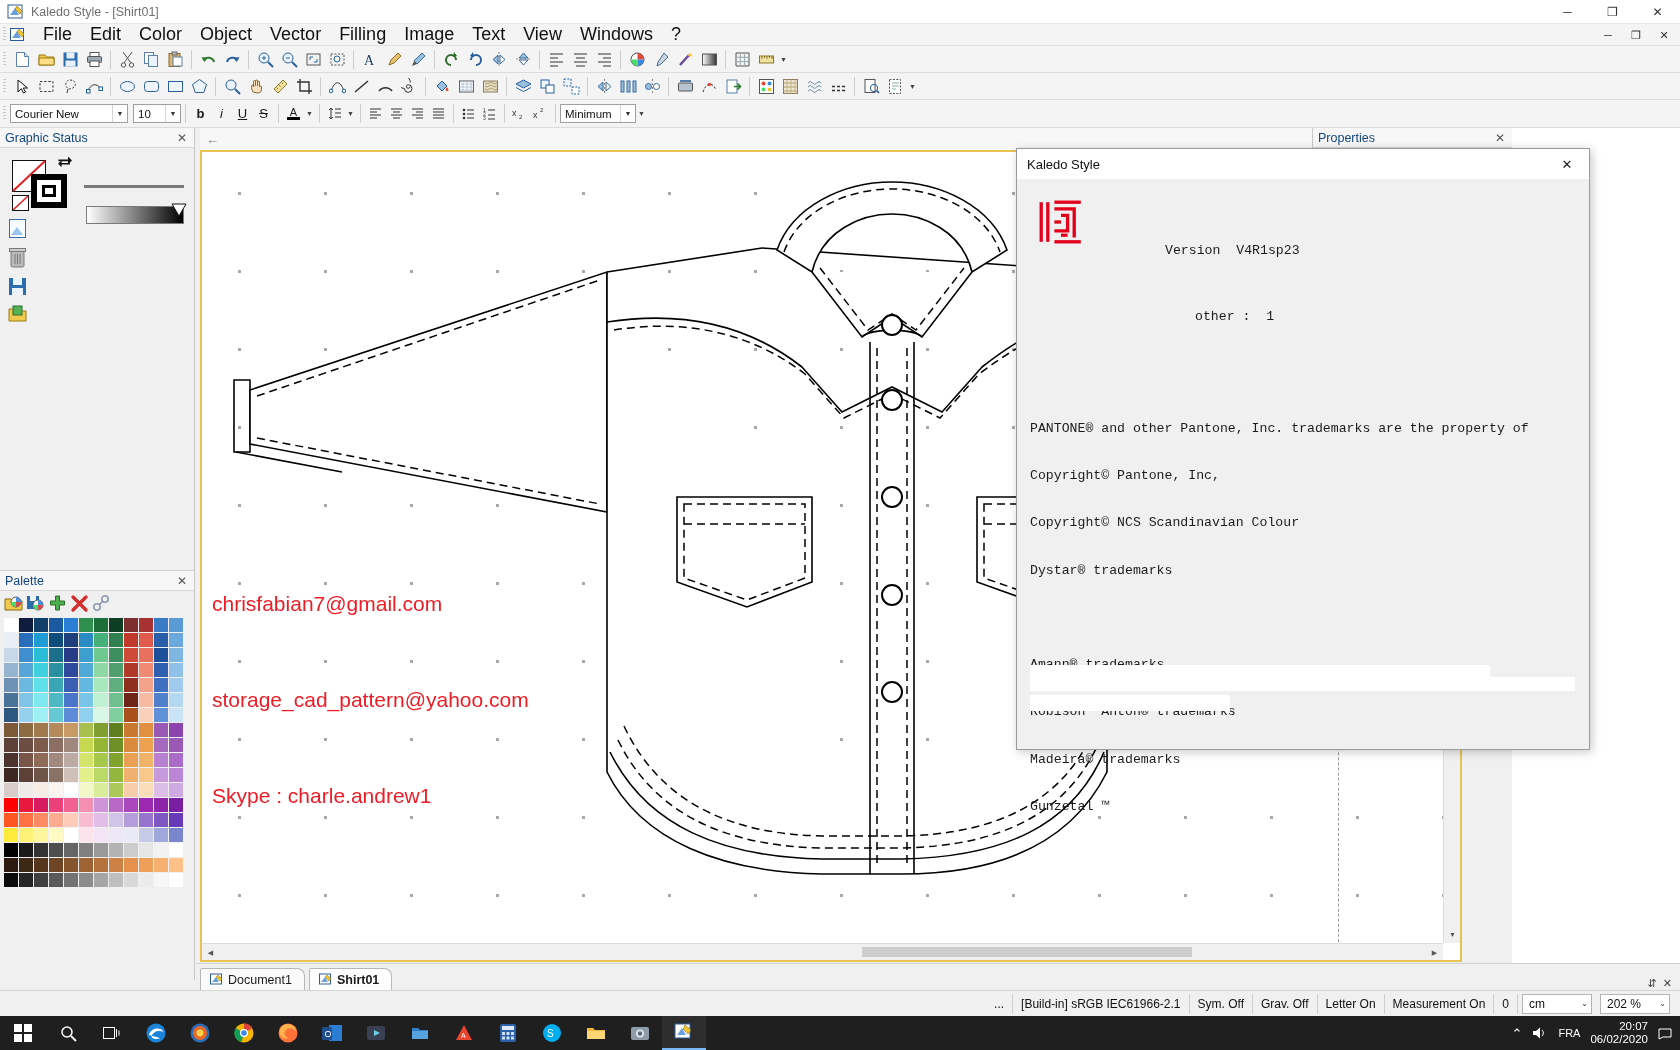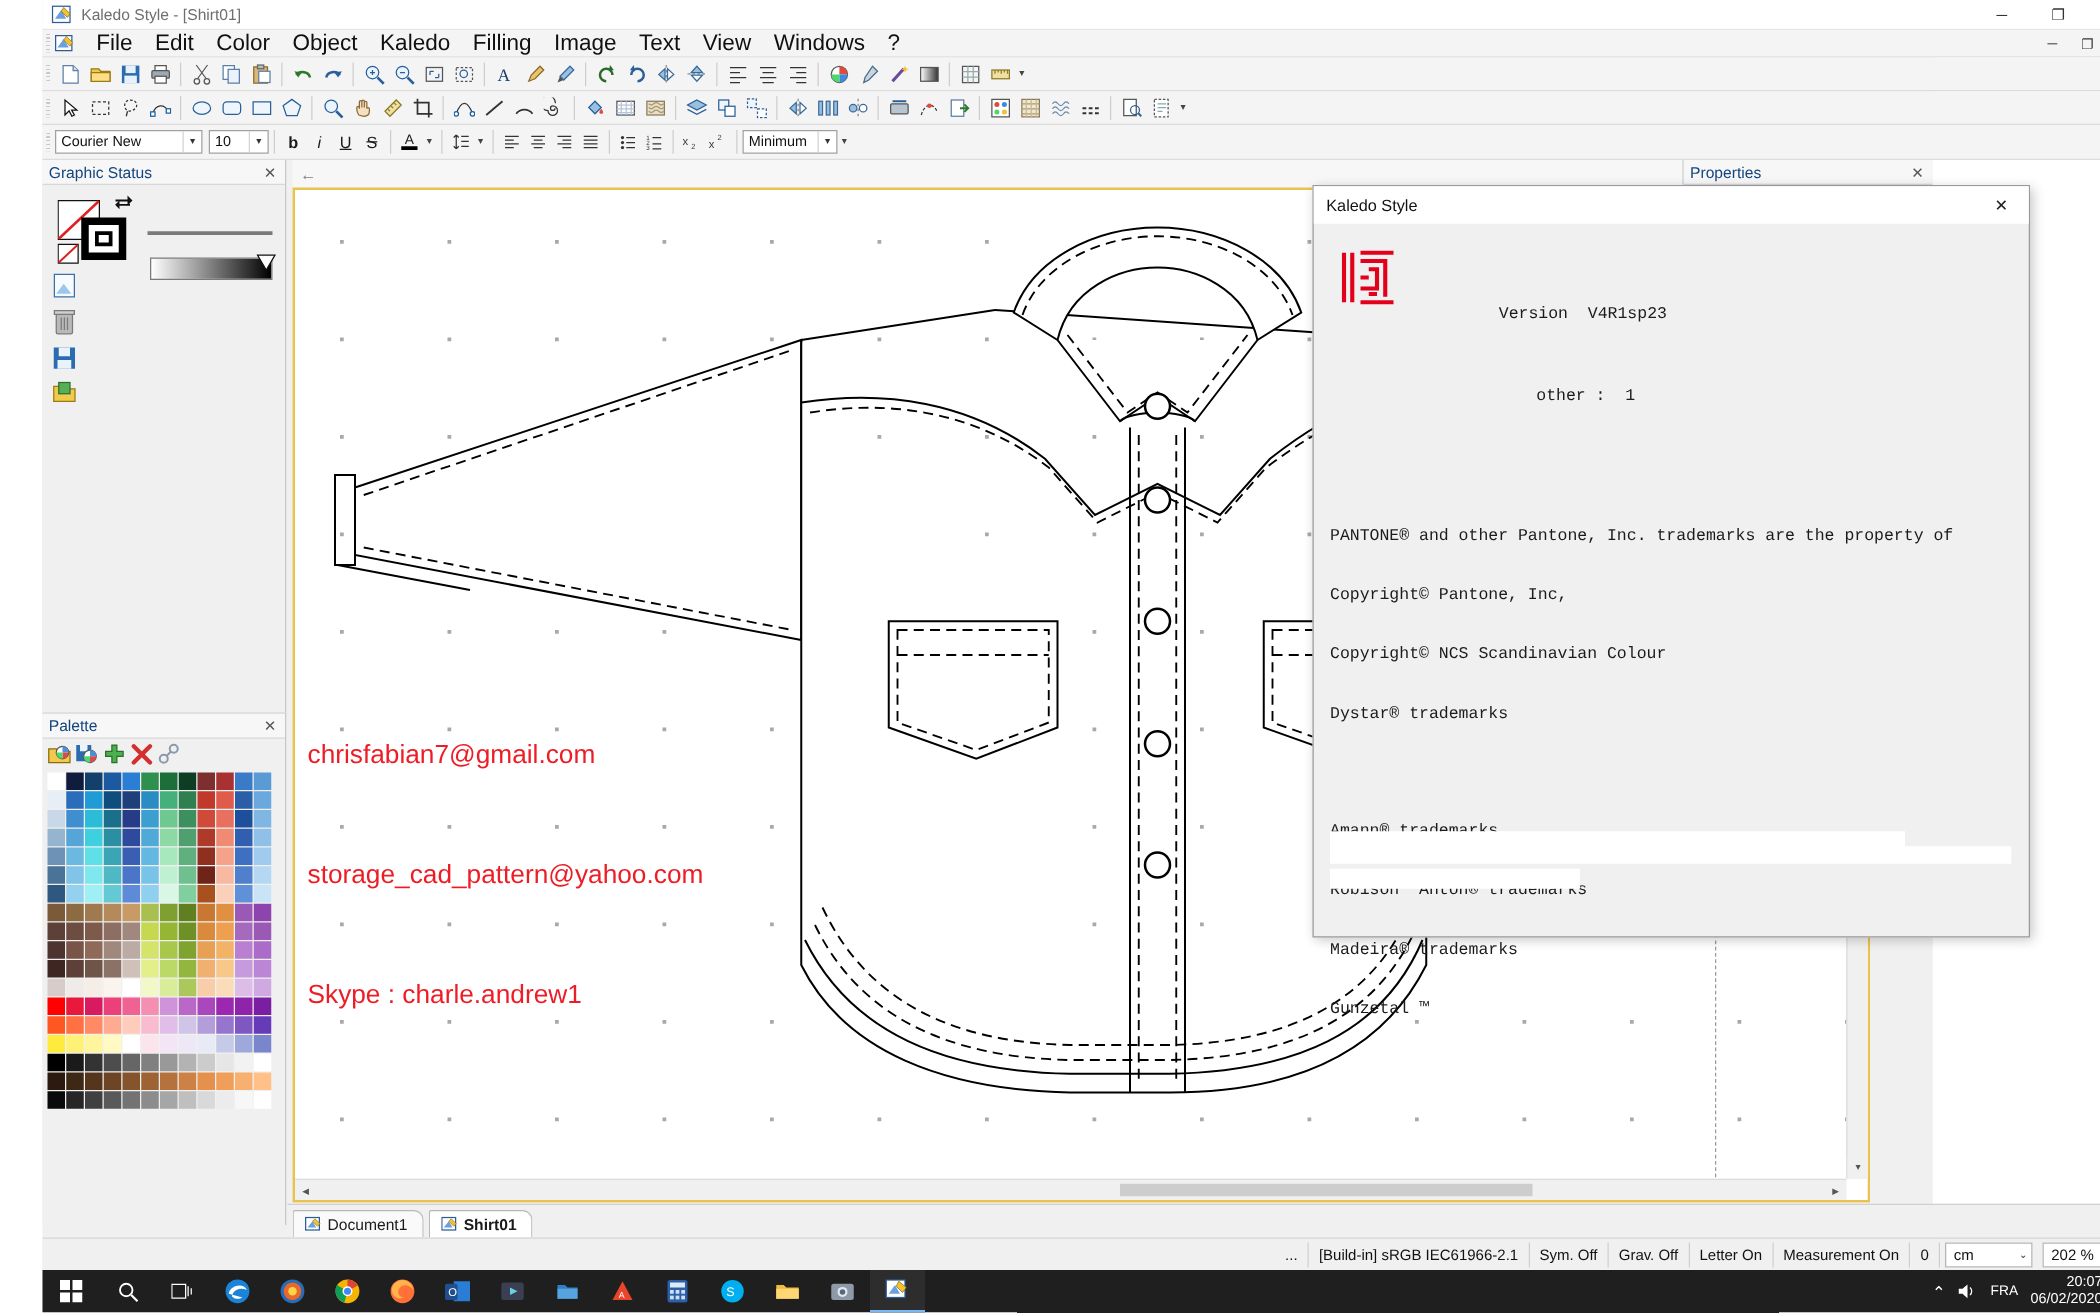--- a/index.html
+++ b/index.html
@@ -7,21 +7,20 @@
     margin: 0; padding: 0;
     width: 1680px; height: 1050px;
     overflow: hidden;
     font-family: "Liberation Sans", sans-serif;
     background: #ffffff;
   }
   #app {
     position: relative;
     width: 1512px; height: 1050px;
     background: #f0f0f0;
-    margin-left: 34px;
   }
 
   
   .titlebar {
     position: absolute; left: 0; top: 0; width: 1680px; height: 24px;
     background: #ffffff;
     display: flex; align-items: center;
     border-bottom: 1px solid #e6e6e6;
   }
   .titlebar .app-ico { width: 18px; height: 18px; margin-left: 7px; margin-right: 6px; }
@@ -242,21 +241,21 @@
     <div class="grip"></div>
     <svg class="mico" viewBox="0 0 16 16">
       <rect x="0.5" y="1.5" width="13" height="12" fill="#fff" stroke="#2e5c9a"></rect>
       <path d="M2 11 L7 4 L11 11 Z" fill="#6aa0dd"></path>
       <path d="M9 2 L14 7 L12 10 L7 5 Z" fill="#f0c330" stroke="#8a6a10" stroke-width="0.5"></path>
     </svg>
     <div class="menu-item">File</div>
     <div class="menu-item">Edit</div>
     <div class="menu-item">Color</div>
     <div class="menu-item">Object</div>
-    <div class="menu-item">Kaledo</div>
+    <div class="menu-item">Vector</div>
     <div class="menu-item">Filling</div>
     <div class="menu-item">Image</div>
     <div class="menu-item">Text</div>
     <div class="menu-item">View</div>
     <div class="menu-item">Windows</div>
     <div class="menu-item">?</div>
     <div class="win-btns2">
       <div class="win-btn2">─</div>
       <div class="win-btn2">❐</div>
       <div class="win-btn2">✕</div>

